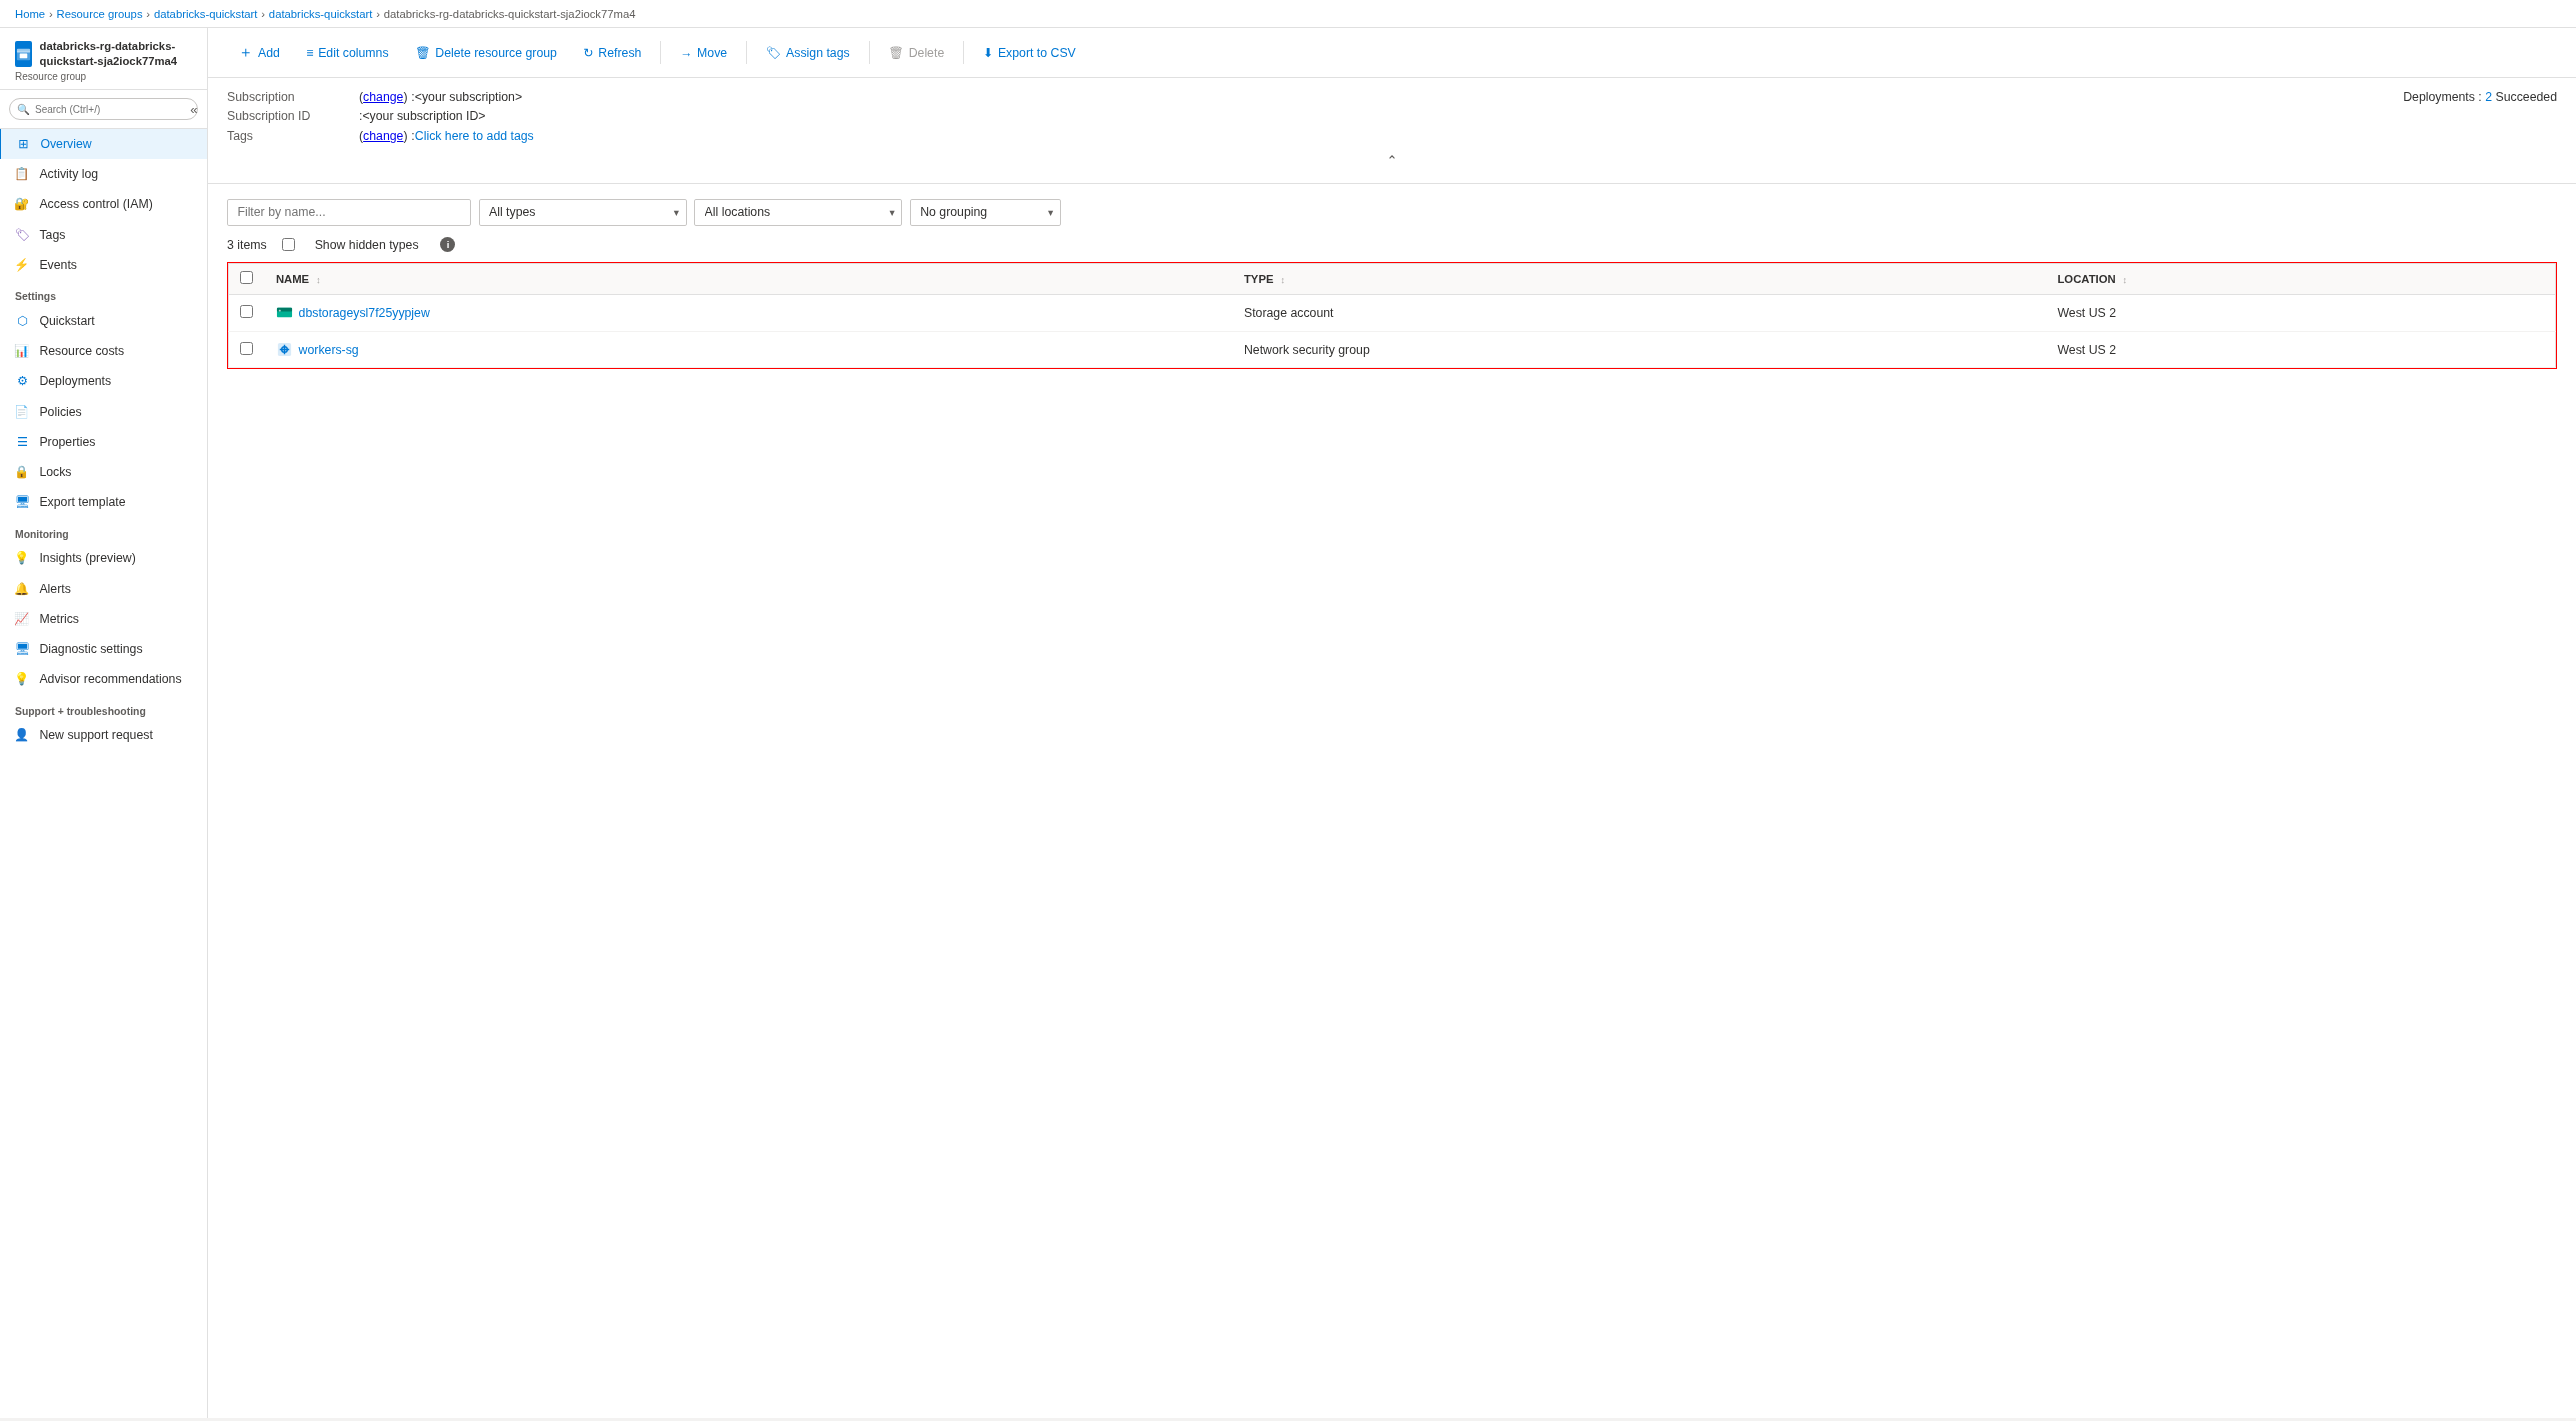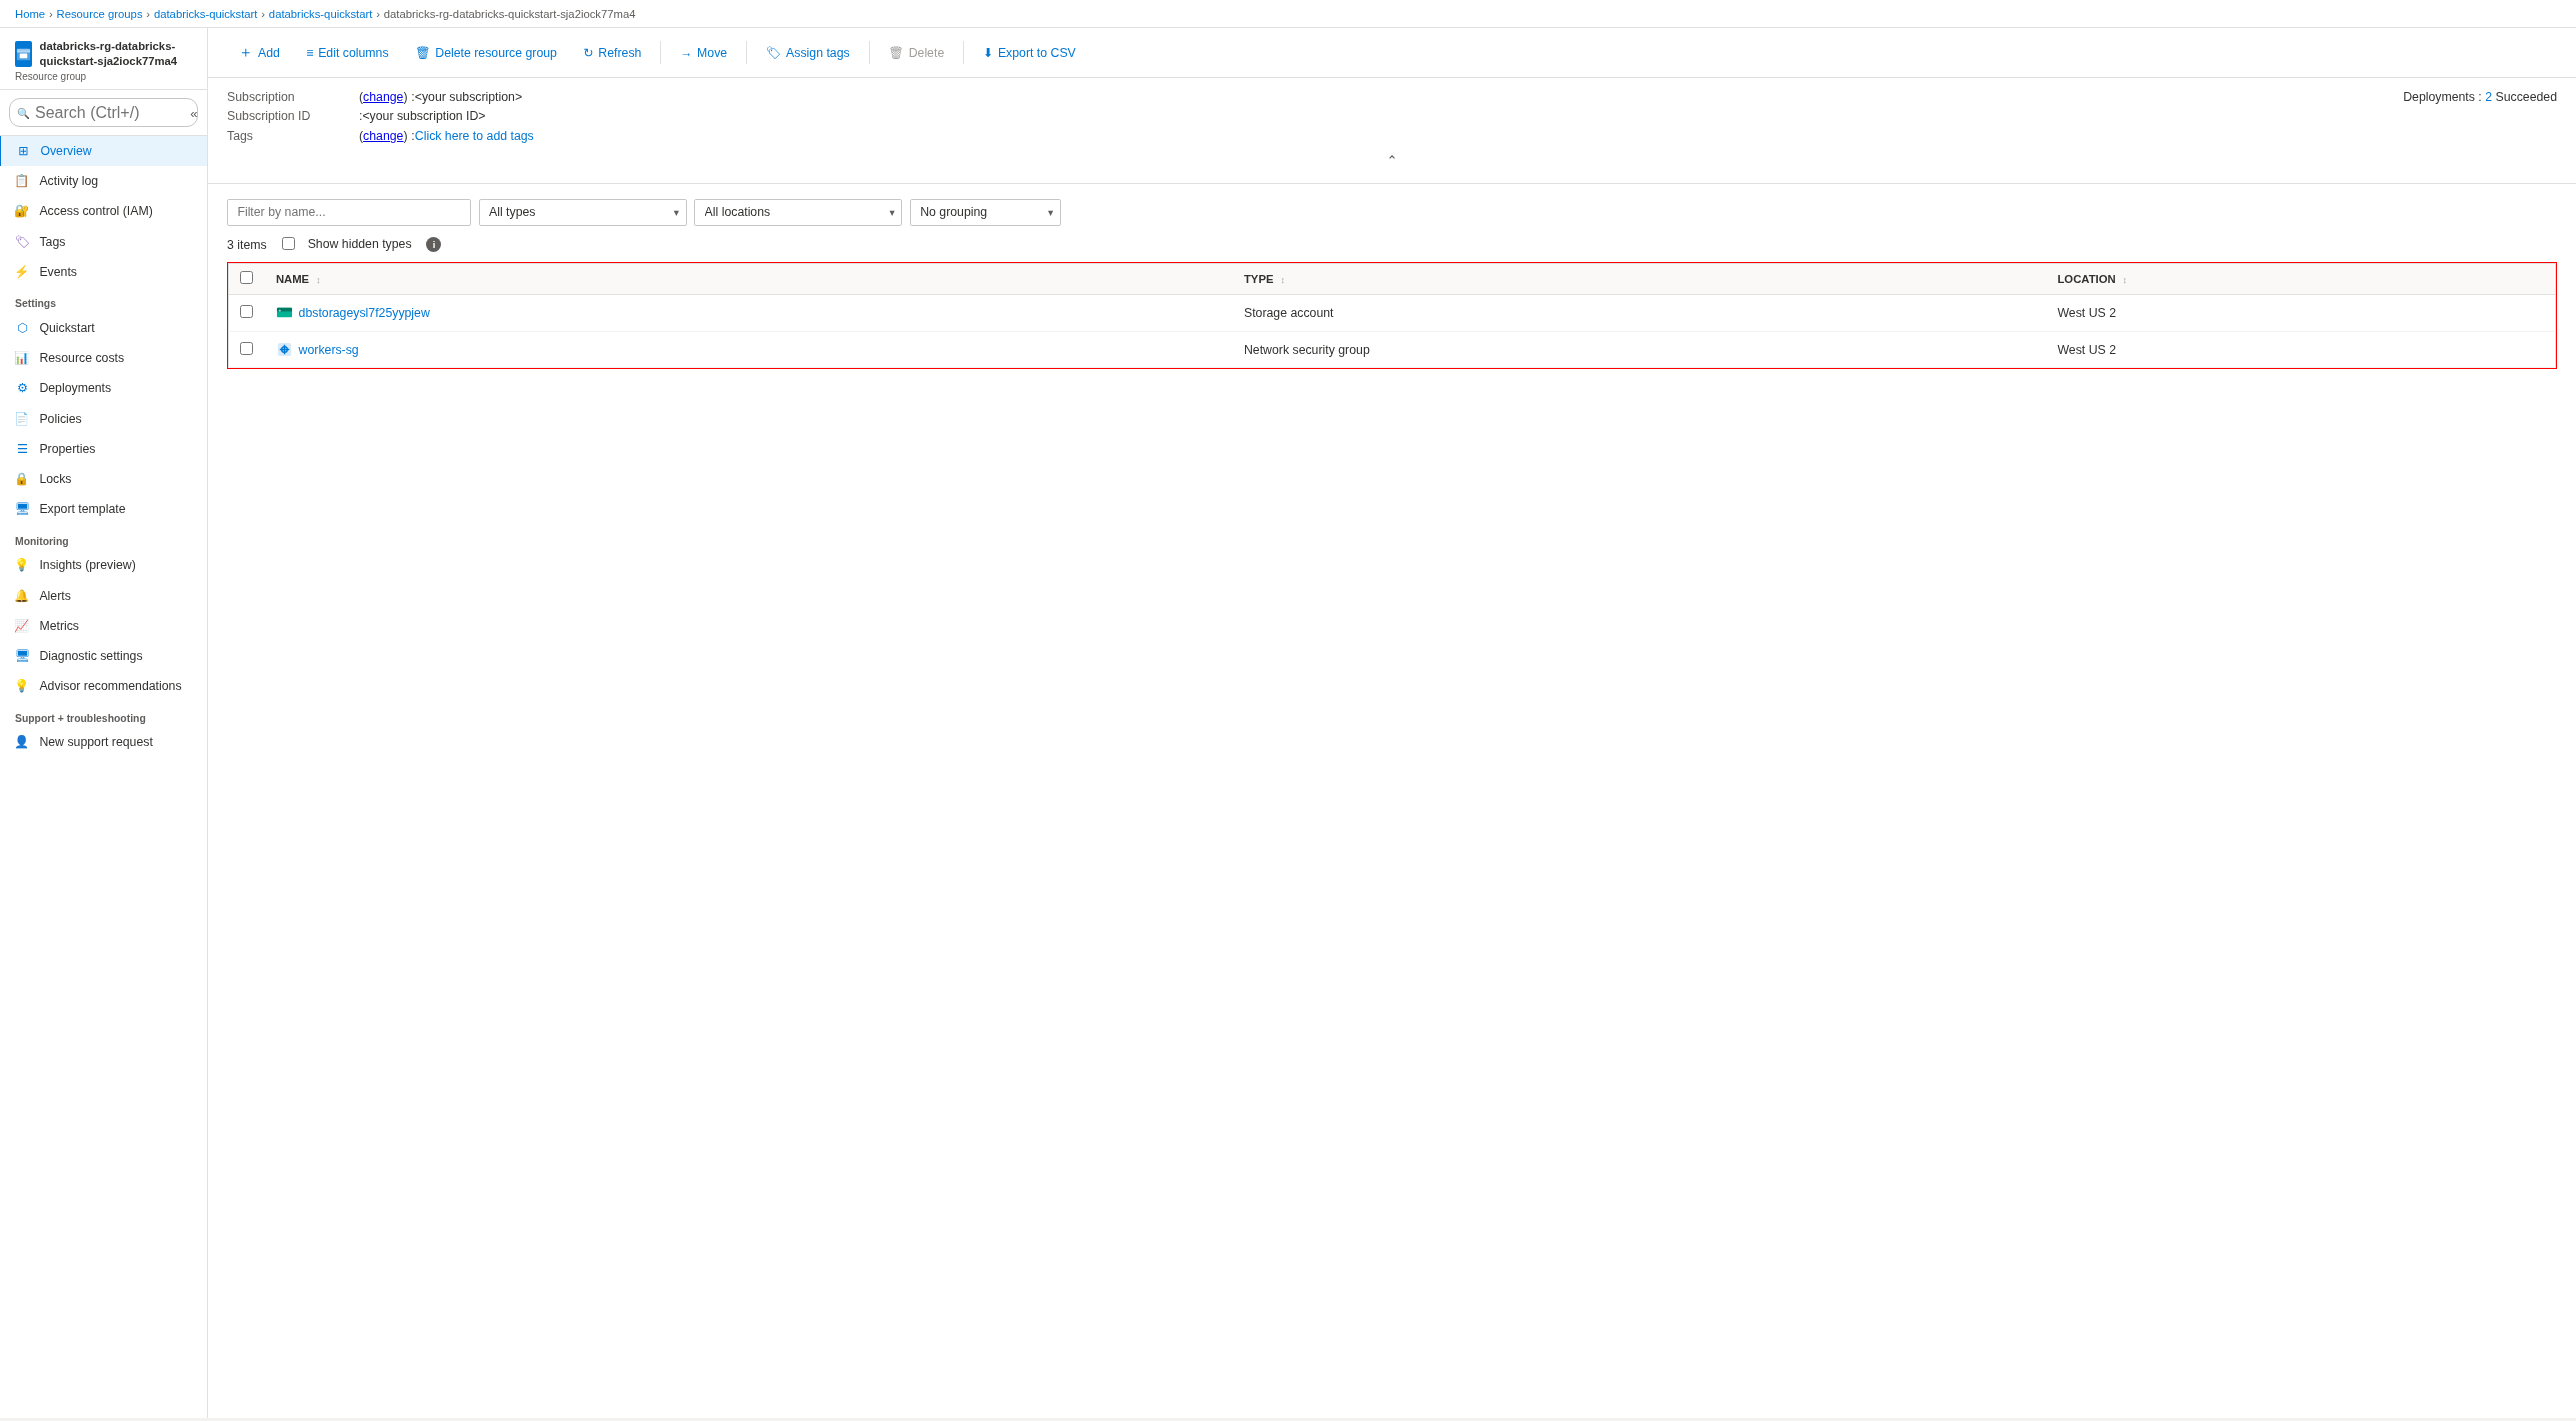--- a/index.html
+++ b/index.html
@@ -54,21 +54,21 @@
     .sidebar-search {
       padding: 7.6px 9.4px;
       border-bottom: 0.9px solid #e0e0e0;
       position: relative;
     }
     .sidebar-search input {
       width: 100%;
       border: 0.9px solid #c8c6c4;
       border-radius: 11px;
       padding: 4.7px 7.6px 4.7px 24.6px;
-      font-size: 16px;
+      font-size: 10px;
       outline: none;
       color: #605e5c;
     }
     .search-icon-wrap {
       position: absolute;
       left: 17px;
       top: 50%;
       transform: translateY(-50%);
       color: #605e5c;
       font-size: 10.4px;
@@ -228,22 +228,22 @@
     .items-row {
       display: flex;
       align-items: center;
       gap: 15px;
       margin-bottom: 9.4px;
       font-size: 12.3px;
       color: #323130;
     }
     .show-hidden {
       display: flex;
-      align-items: flex-start;
-      gap: 13px;
+      align-items: center;
+      gap: 20px;
       color: #323130;
     }
     .show-hidden input[type="checkbox"] { cursor: pointer; }
 
     
     .resource-table {
       width: 100%;
       border-collapse: collapse;
       border: 0.9px solid #e0e0e0;
     }

